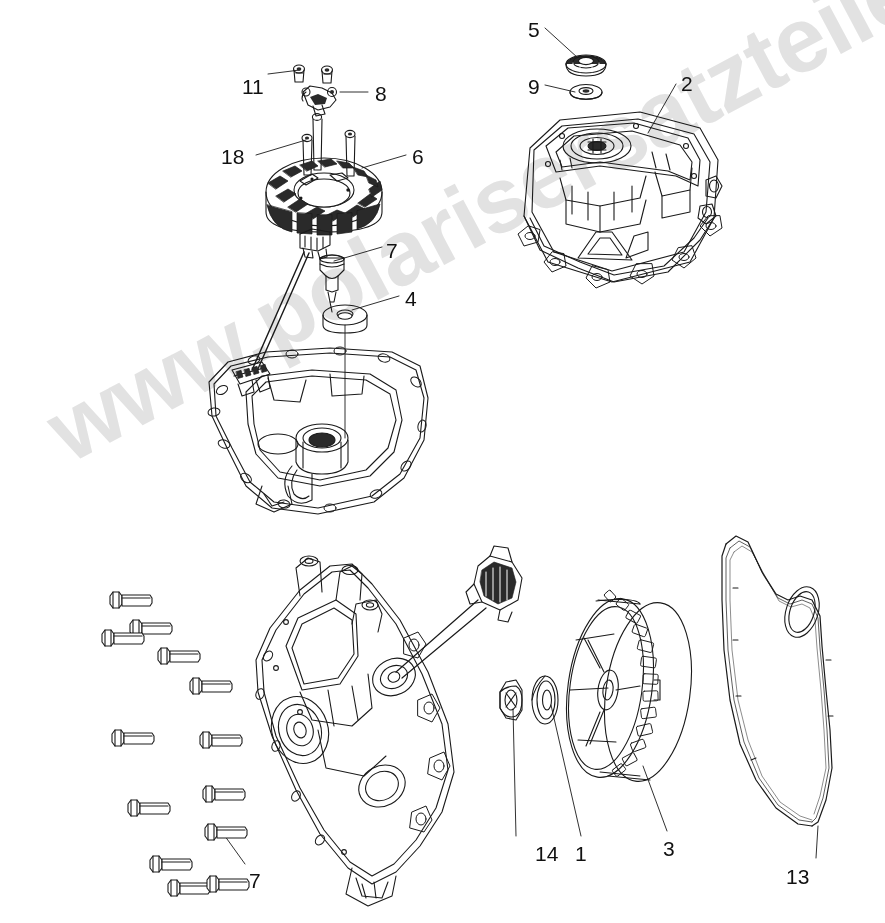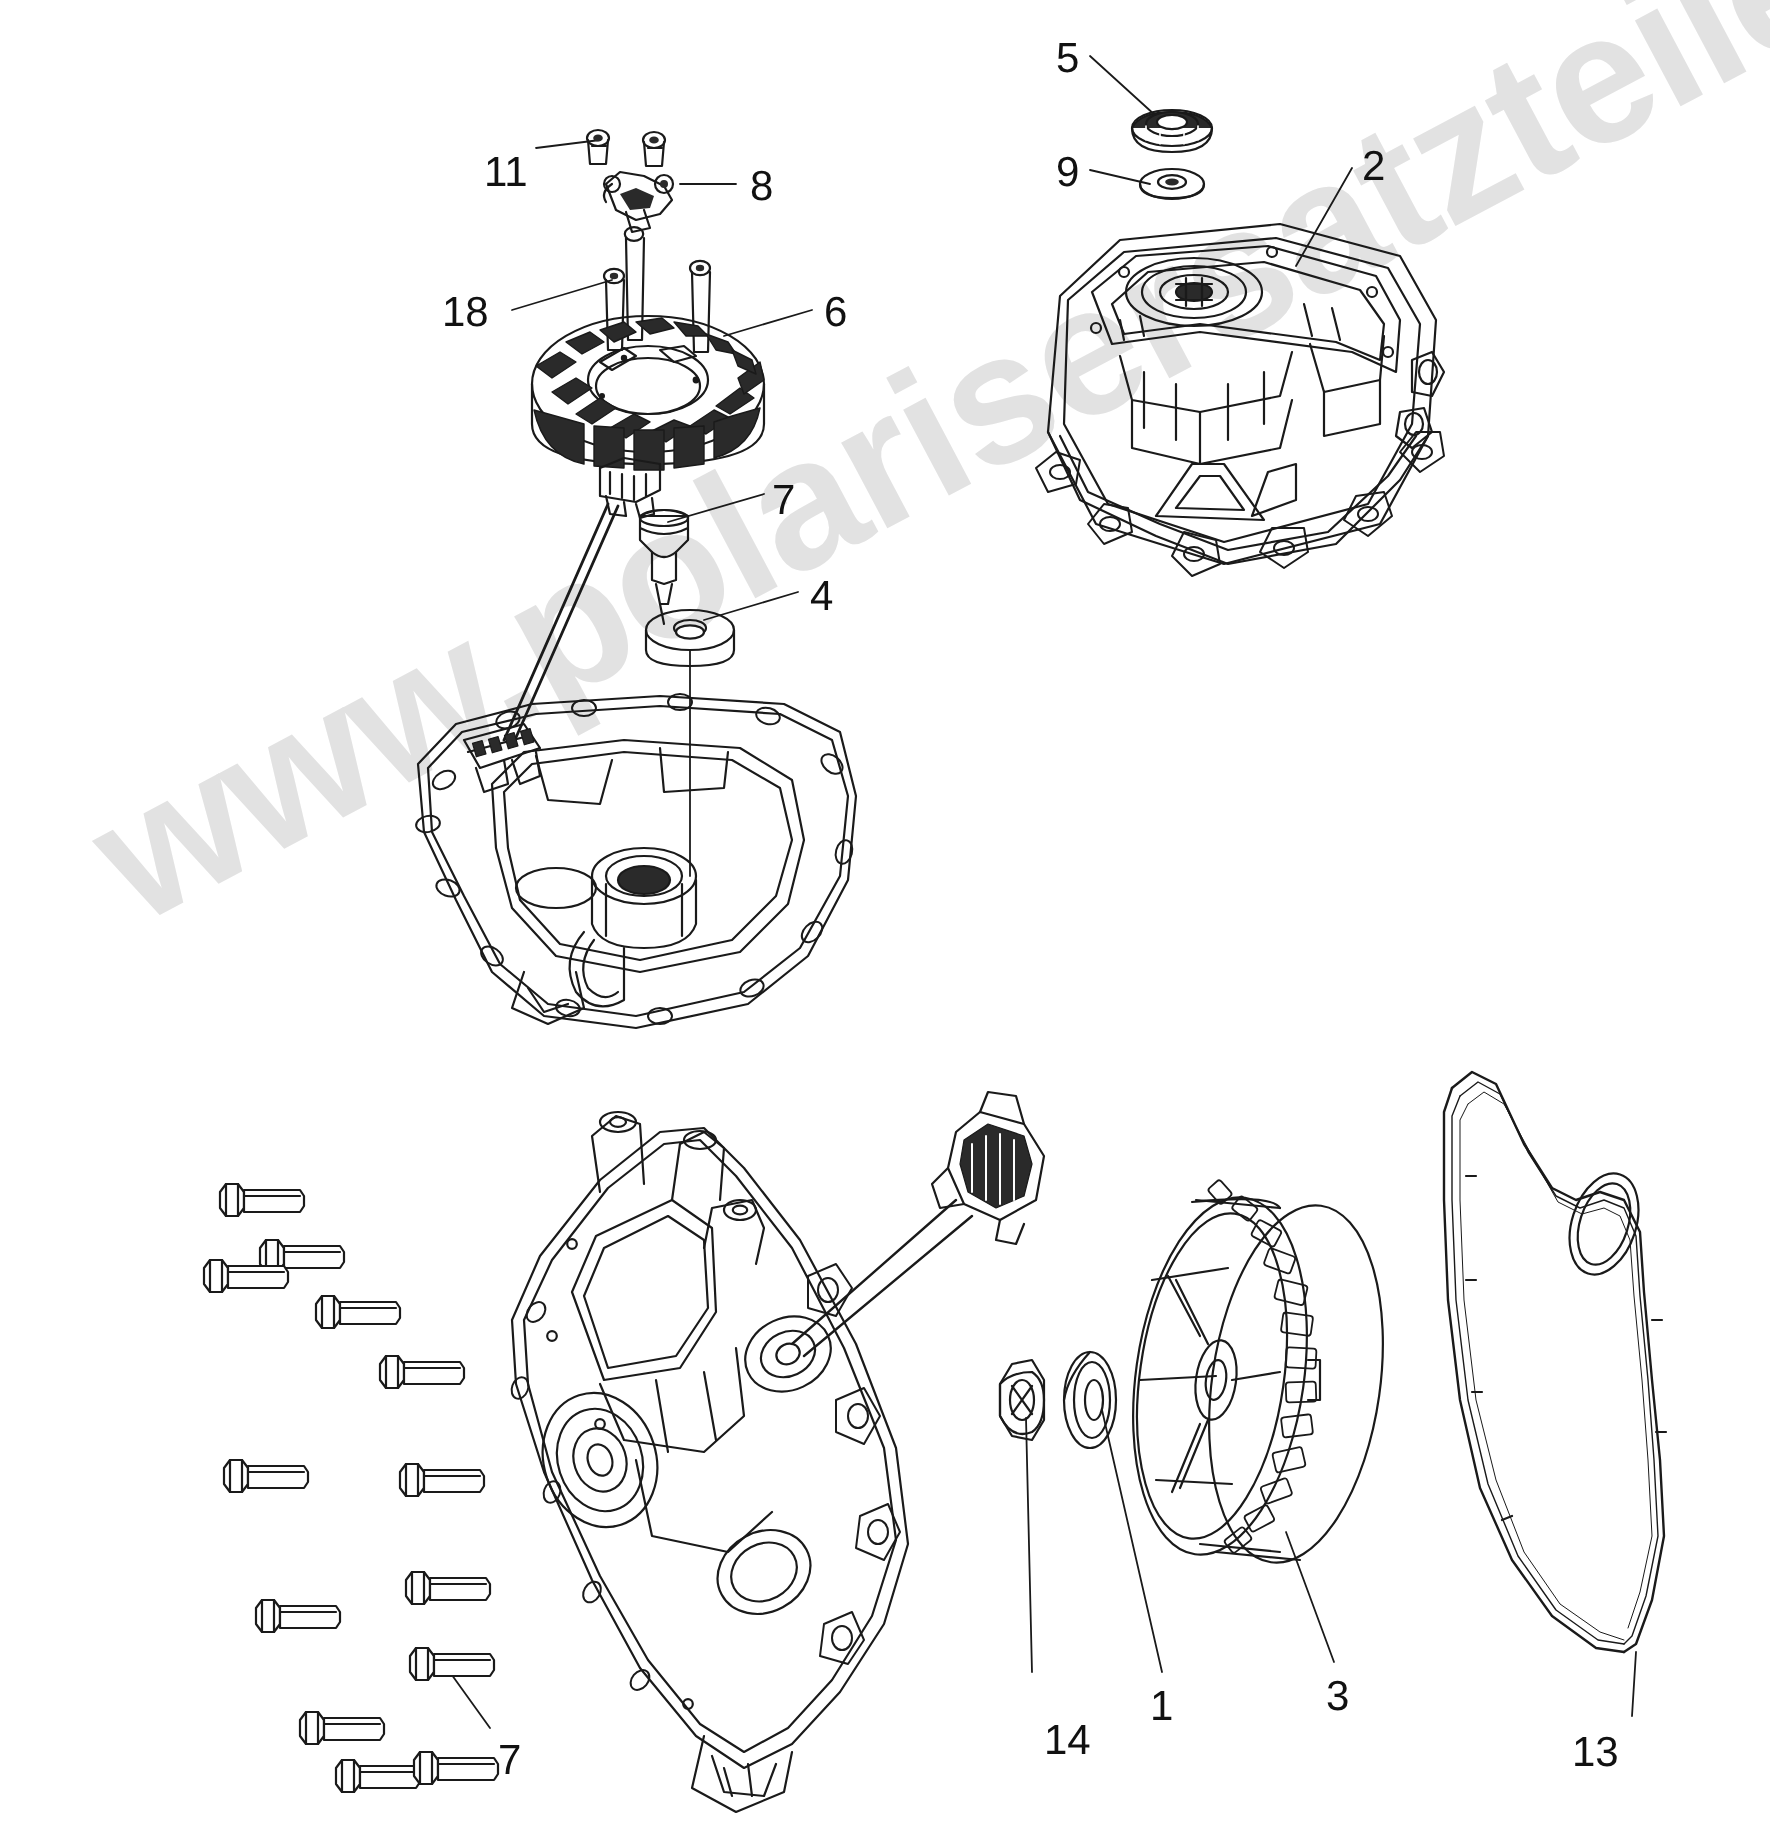--- a/index.html
+++ b/index.html
@@ -535,19 +535,19 @@
   <div class="callout-label" style="left:242px; top:76px;">11</div>
   <div class="callout-label" style="left:375px; top:83px;">8</div>
   <div class="callout-label" style="left:221px; top:146px;">18</div>
   <div class="callout-label" style="left:412px; top:146px;">6</div>
   <div class="callout-label" style="left:528px; top:19px;">5</div>
   <div class="callout-label" style="left:528px; top:76px;">9</div>
   <div class="callout-label" style="left:681px; top:73px;">2</div>
   <div class="callout-label" style="left:386px; top:240px;">7</div>
   <div class="callout-label" style="left:405px; top:288px;">4</div>
   <div class="callout-label" style="left:249px; top:870px;">7</div>
-  <div class="callout-label" style="left:522px; top:843px;margin-top:17px;">14</div>
+  <div class="callout-label" style="left:535px; top:843px;">14</div>
   <div class="callout-label" style="left:575px; top:843px;">1</div>
   <div class="callout-label" style="left:663px; top:838px;">3</div>
   <div class="callout-label" style="left:786px; top:866px;">13</div>
 
 
 </div>
 
 </body></html>

